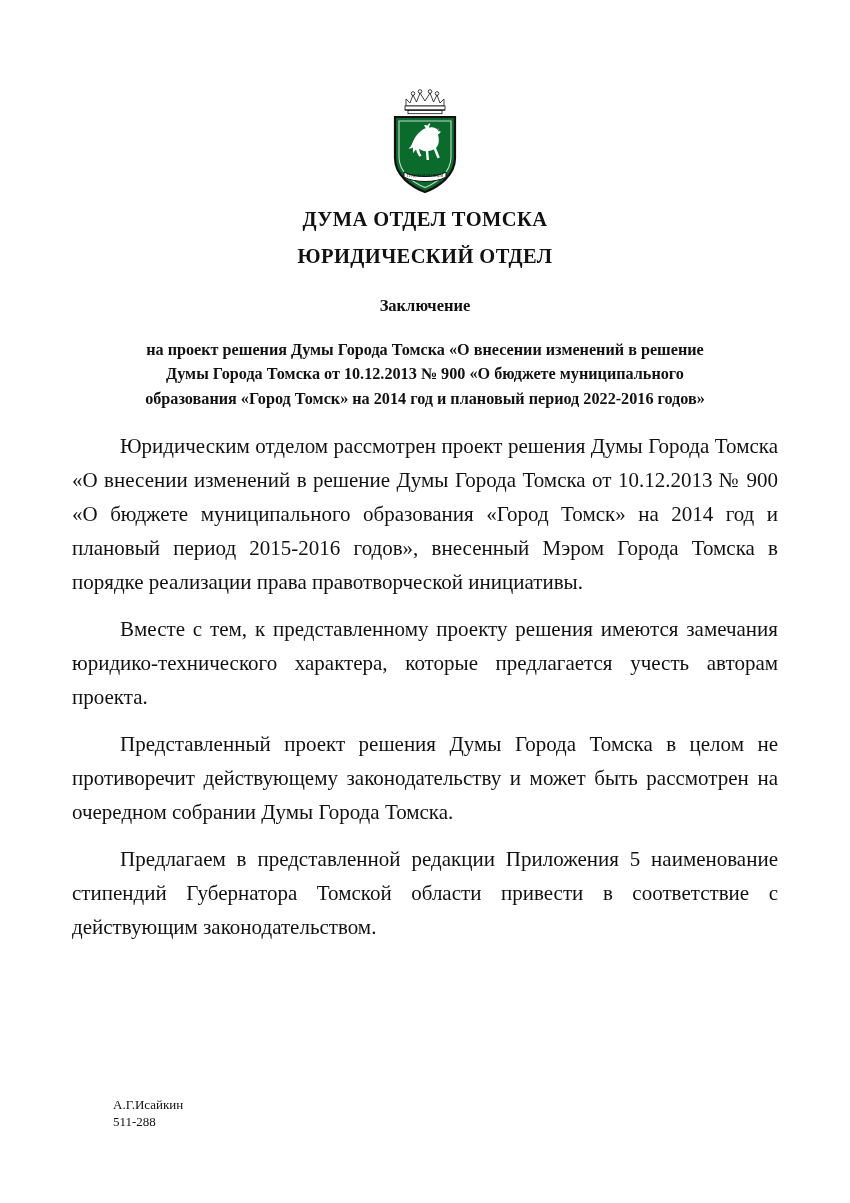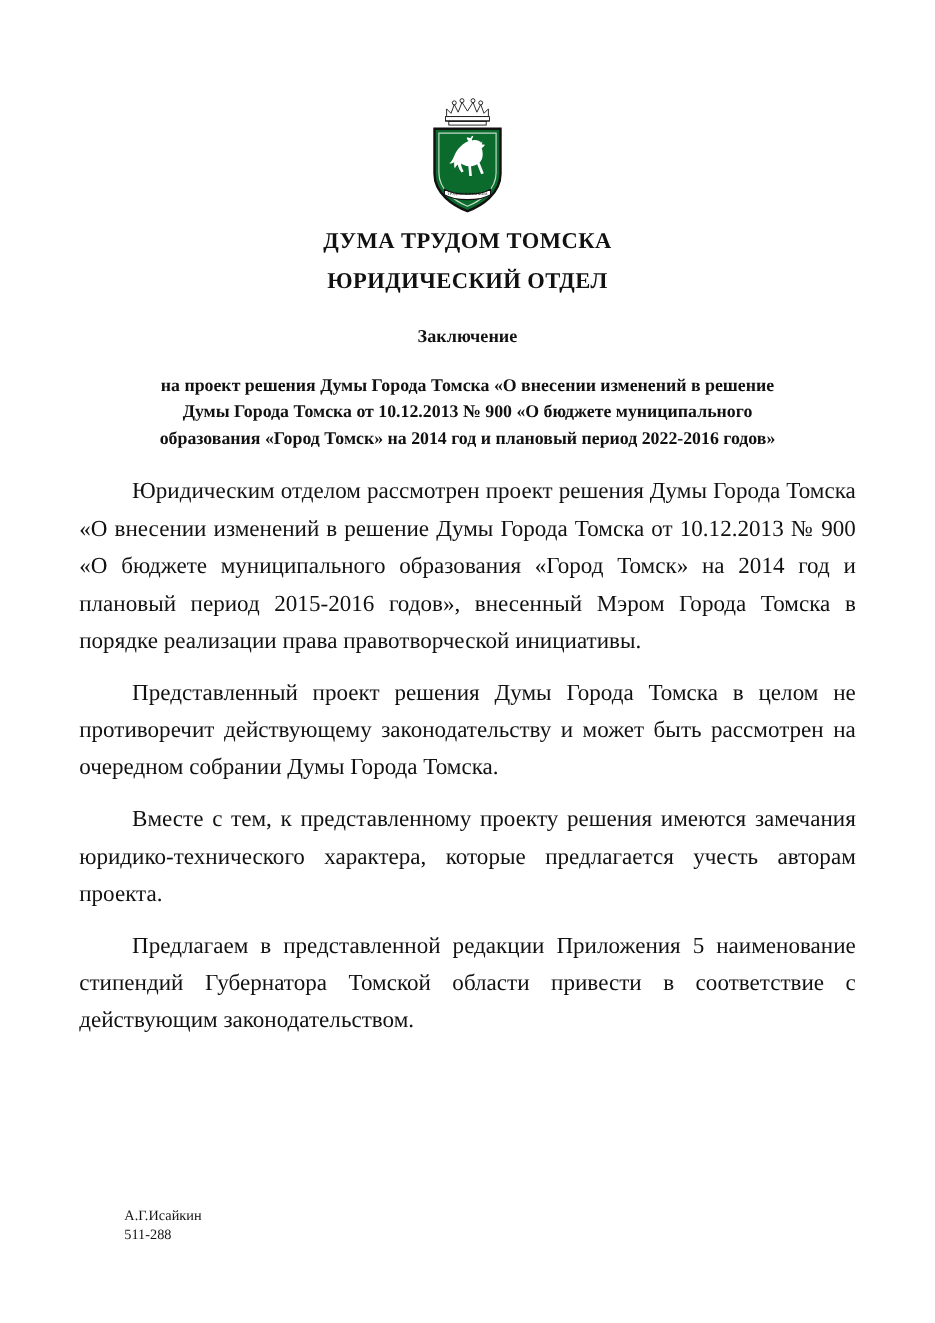--- a/index.html
+++ b/index.html
@@ -155,35 +155,35 @@
         </g>
 
         <g>
           <path d="M22 86 C32 92 54 92 64 86 L64 91 C54 97 32 97 22 91 Z" fill="#ffffff" stroke="#111" stroke-width="1"></path>
           <text x="43" y="91" font-size="3.6" text-anchor="middle" fill="#111" font-family="Liberation Serif, serif">ТРУДОМ И ЗНАНИЕМ</text>
         </g>
       </svg>
     </div>
   </div>
 
-  <div class="org-title">ДУМА ТРУДОМ ТОМСКА</div>
+  <div class="org-title">ДУМА ОТДЕЛ ТОМСКА</div>
   <div class="dept-title">ЮРИДИЧЕСКИЙ ОТДЕЛ</div>
   <div class="doc-kind">Заключение</div>
 
   <div class="subject">
     <div>на проект решения Думы Города Томска «О внесении изменений в решение</div>
     <div>Думы Города Томска от 10.12.2013 № 900 «О бюджете муниципального</div>
     <div>образования «Город Томск» на 2014 год и плановый период 2022-2016 годов»</div>
   </div>
 
 
   <div class="body-text">
     <p>Юридическим отделом рассмотрен проект решения Думы Города Томска «О внесении изменений в решение Думы Города Томска от 10.12.2013 № 900 «О бюджете муниципального образования «Город Томск» на 2014 год и плановый период 2015-2016 годов», внесенный Мэром Города Томска в порядке реализации права правотворческой инициативы.</p>
+    <p>Вместе с тем, к представленному проекту решения имеются замечания юридико-технического характера, которые предлагается учесть авторам проекта.</p>
     <p>Представленный проект решения Думы Города Томска в целом не противоречит действующему законодательству и может быть рассмотрен на очередном собрании Думы Города Томска.</p>
-    <p>Вместе с тем, к представленному проекту решения имеются замечания юридико-технического характера, которые предлагается учесть авторам проекта.</p>
     <p>Предлагаем в представленной редакции Приложения 5 наименование стипендий Губернатора Томской области привести в соответствие с действующим законодательством.</p>
   </div>
 
 
   <div class="footer">
     <div>А.Г.Исайкин</div>
     <div>511-288</div>
   </div>
 
 </div>

